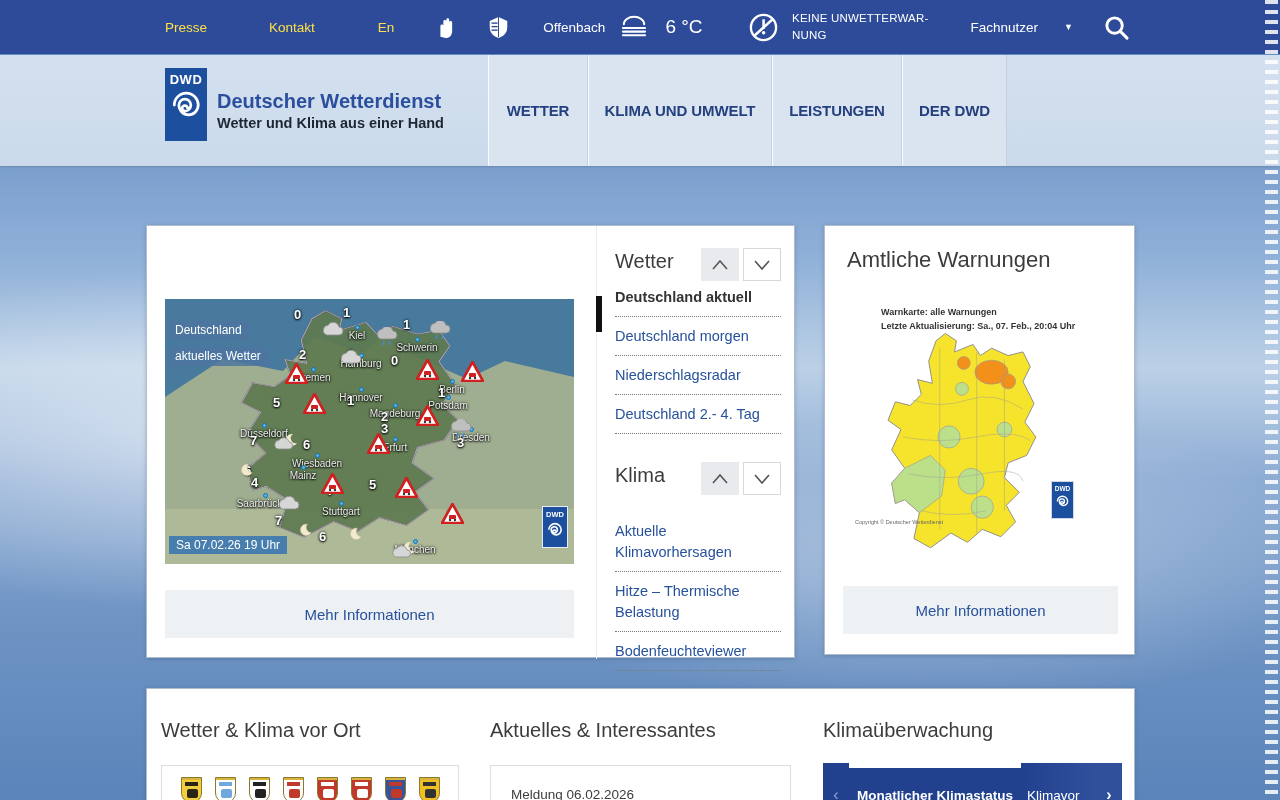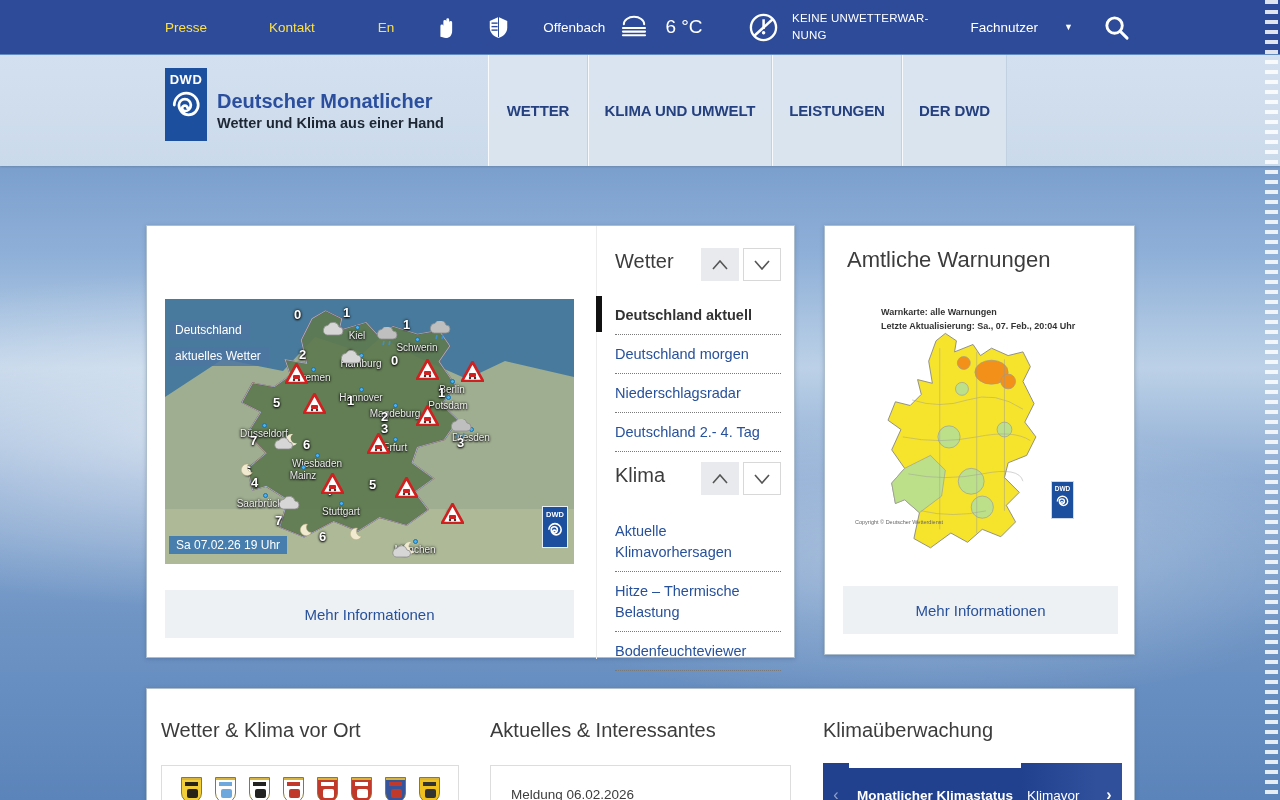--- a/index.html
+++ b/index.html
@@ -164,21 +164,21 @@
   </span>
 </div>
 
 <div class="header">
   <div class="logo">
     <span class="logo-acro">DWD</span>
     <svg width="34" height="40" viewBox="0 0 34 40">
       <path d="M17 21 a3 3 0 1 0 -3 3 a6.5 6.5 0 1 0 -6.5 -6.5 a10.5 10.5 0 1 0 21 0 a13 13 0 0 0 -26 0" fill="none" stroke="#fff" stroke-width="3" stroke-linecap="round" transform="translate(3,2) scale(0.92)"></path>
     </svg>
   </div>
-  <div class="logo-title">Deutscher Monatlicher</div>
+  <div class="logo-title">Deutscher Wetterdienst</div>
   <div class="logo-sub">Wetter und Klima aus einer Hand</div>
   <nav class="nav" id="main-nav">
       <div class="nav-item" style="width: 100px;">WETTER</div>
       <div class="nav-item" style="width: 184px;">KLIMA UND UMWELT</div>
       <div class="nav-item" style="width: 130px;">LEISTUNGEN</div>
       <div class="nav-item" style="width: 105px;">DER DWD</div>
     </nav>
 </div>
 
 <div class="card card-overview">
@@ -361,21 +361,21 @@
     <div class="arr-btn arr-up" style="left:104px; top:22px;">
       <svg width="16" height="10" viewBox="0 0 16 10" fill="none" stroke="#555" stroke-width="1.6">
           <polyline points="1,9 8,1 15,9"></polyline>
         </svg>
     </div>
     <div class="arr-btn arr-dn" style="left:146px; top:22px;">
       <svg width="16" height="10" viewBox="0 0 16 10" fill="none" stroke="#555" stroke-width="1.6">
           <polyline points="1,1 8,9 15,1"></polyline>
         </svg>
     </div>
-    <div class="side-list" id="wetter-list" style="top:70px">
+    <div class="side-list" id="wetter-list" style="top:52px">
         <div class="side-item active">Deutschland aktuell</div>
         <div class="side-item">Deutschland morgen</div>
         <div class="side-item">Niederschlagsradar</div>
         <div class="side-item">Deutschland 2.- 4. Tag</div>
       </div>
 
     <div class="side-head" style="top:238px">Klima</div>
     <div class="arr-btn arr-up" style="left:104px; top:236px;">
       <svg width="16" height="10" viewBox="0 0 16 10" fill="none" stroke="#555" stroke-width="1.6">
           <polyline points="1,9 8,1 15,9"></polyline>

